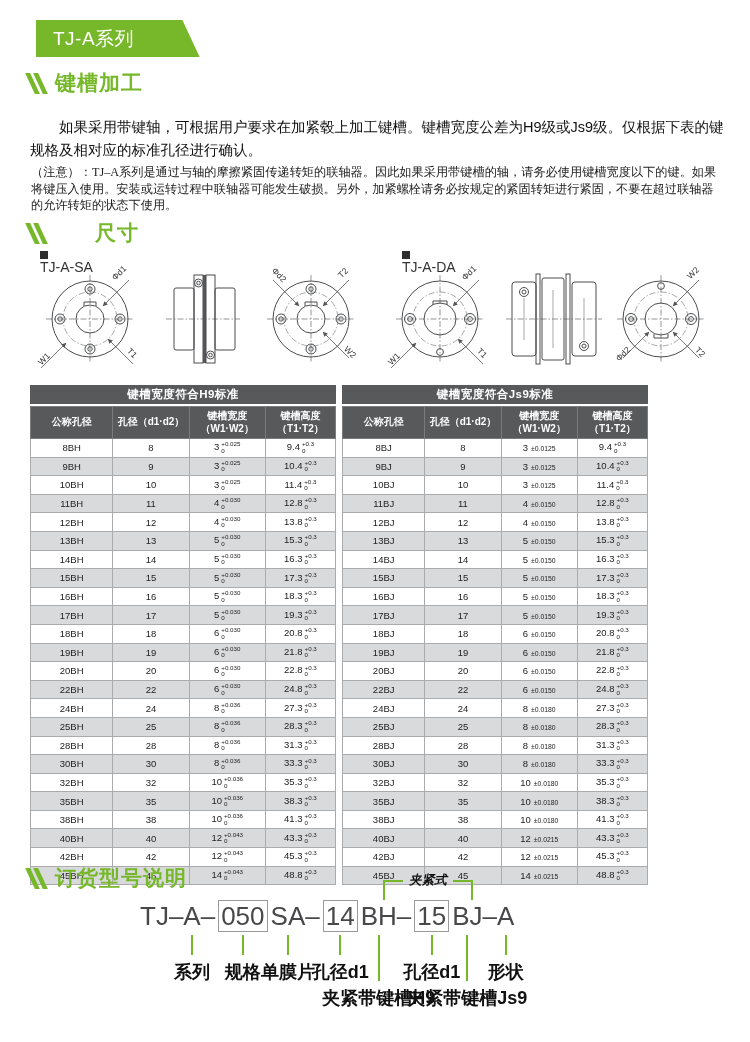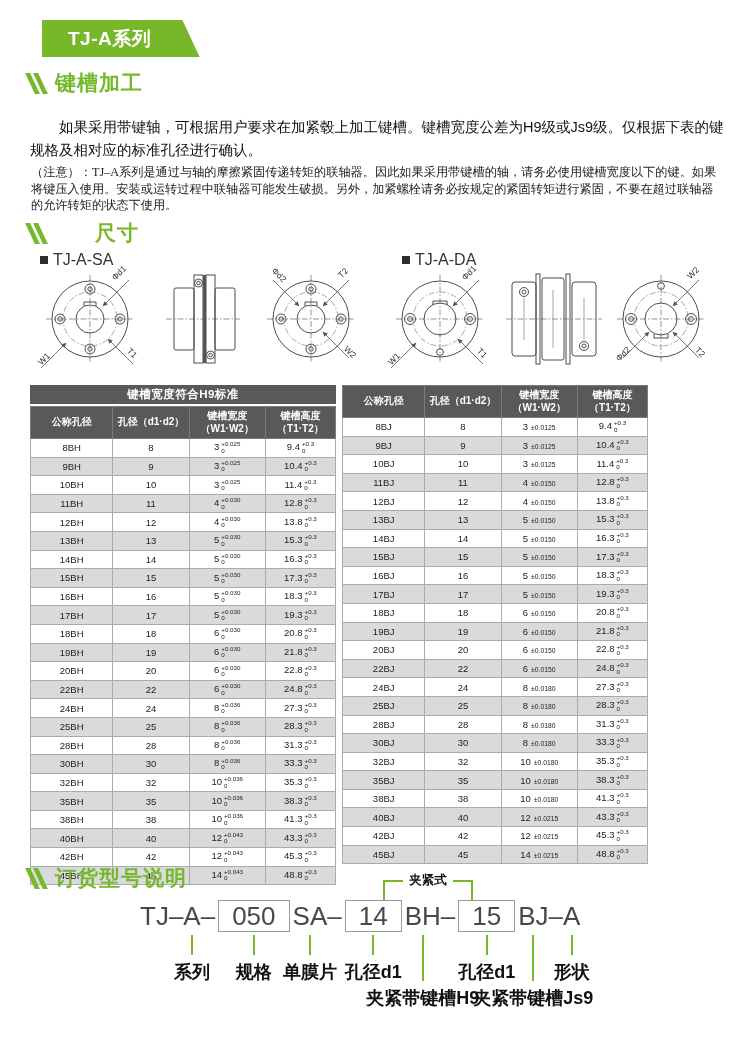--- a/index.html
+++ b/index.html
@@ -2,39 +2,39 @@
 <html><head>
 <meta charset="utf-8">
 <style>
   html,body{margin:0;padding:0;}
   body{width:750px;height:1042px;position:relative;background:#fff;overflow:hidden;
        font-family:"Liberation Sans","DejaVu Sans",sans-serif;color:#1a1a1a;}
   .abs{position:absolute;}
 
   
   .series-banner{position:absolute;left:30px;top:20px;width:185px;height:37px;}
-  .banner-main{position:absolute;left:12px;top:0;width:170px;height:37px;background:#76b82a;
+  .banner-main{position:absolute;left:6px;top:0;width:170px;height:37px;background:#76b82a;
     clip-path:polygon(0 0,140px 0,157px 37px,0 37px);
-    display:flex;align-items:center;padding-left:26px;box-sizing:border-box;
-    color:#fff;font-size:19px;font-weight:bold;letter-spacing:.5px;}
+    display:flex;align-items:center;padding-left:17px;box-sizing:border-box;
+    color:#fff;font-size:19px;font-weight:normal;letter-spacing:.5px;}
   .banner-slash{position:absolute;left:152px;top:0;width:9px;height:37px;background:#76b82a;
     transform:skewX(25deg);}
 
   
   .sec-head{position:absolute;display:flex;align-items:center;}
   .slashes{display:flex;margin-right:9px;}
   .slashes i{display:block;width:5px;height:21px;background:#76b82a;transform:skewX(25deg);margin-right:3px;}
   .sec-title{color:#76b82a;font-size:21px;font-weight:bold;letter-spacing:1px;}
 
   .para{position:absolute;left:30px;top:101px;width:694px;font-size:14.5px;line-height:23px;
     text-indent:2em;color:#111;}
   .note{position:absolute;left:31px;top:152px;width:692px;font-size:12.2px;line-height:16.4px;color:#222;font-family:Liberation Serif, serif;}
 
   
-  .diag-label{position:absolute;display:flex;align-items:center;font-size:16px;color:#333;}
+  .diag-label{position:absolute;display:flex;font-size:14px;color:#333;flex-direction:column;}
   .diag-label .sq{width:8px;height:8px;background:#2e2e2e;display:inline-block;margin-right:5px;}
   svg text{font-size:8.5px;fill:#2e2e2e;}
   .ln{fill:none;stroke:#4c4d4f;stroke-width:1;}
   .lnt{fill:none;stroke:#6a6b6d;stroke-width:.6;}
   .dash{stroke-dasharray:6 2 1.5 2;stroke-width:.6;}
   .dim{fill:none;stroke:#555;stroke-width:.8;}
 
   
   .table-wrap{position:absolute;left:30px;top:385px;width:690px;display:flex;gap:6px;}
   .half{width:306px;}
@@ -49,31 +49,31 @@
   .num{font-size:9.5px;}
   .tol{display:inline-flex;flex-direction:column;font-size:6.2px;line-height:6.4px;text-align:left;
        margin-left:2px;vertical-align:middle;color:#222;}
   .pm{font-size:6.8px;margin-left:3px;color:#222;}
 
   
   #ordering{position:absolute;left:0;top:856px;width:750px;height:142px;}
   #model-row{position:absolute;left:140px;top:44px;display:flex;align-items:center;
     font-size:26px;color:#48484a;line-height:30px;}
   .mpart{position:relative;display:flex;align-items:center;justify-content:flex-start;}
-  .mpart.boxed{border:1px solid #9a9a9c;padding:0 13px;margin:0 3px;}
+  .mpart.boxed{border:1px solid #9a9a9c;padding:0 2px;margin:0 3px;}
   .tick{position:absolute;left:50%;top:34px;width:2px;height:20px;background:#76b82a;transform:translateX(-50%);}
   .tick.long{height:46px;}
   .callout{position:absolute;top:56px;left:50%;transform:translateX(-50%);font-size:18px;
     color:#111;white-space:nowrap;font-weight:bold;}
   .callout.row2{top:82px;}
   .bracket{position:absolute;top:24px;height:20px;border-left:2px solid #76b82a;border-right:2px solid #76b82a;
     display:flex;align-items:flex-start;box-sizing:border-box;}
   .bl{flex:1;height:2px;background:#76b82a;}
   .bracket-label{font-size:12.5px;color:#111;margin-top:-7px;padding:0 6px;line-height:14px;
-    font-weight:bold;white-space:nowrap;}
+    font-weight:bold;white-space:nowrap;font-style:italic;}
 </style>
 </head>
 <body>
 
 <div class="series-banner">
   <div class="banner-main">TJ-A系列</div>
   <div class="banner-slash"></div>
 </div>
 
 <div class="sec-head" style="left:30px;top:69px;">
@@ -544,20 +544,21 @@
               </span></td>
             <td><span class="num">48.8</span><span class="tol">
                 <span>+0.3</span>
                 <span>0</span>
               </span></td>
           </tr>
         </tbody>
     </table>
   </div>
   <div class="half">
+    <div class="group-title">键槽宽度符合Js9标准</div>
     <table>
       <colgroup>
           <col style="width:27%">
           <col style="width:25%">
           <col style="width:25%">
           <col style="width:23%">
         </colgroup>
       <thead>
         <tr>
           <th>

